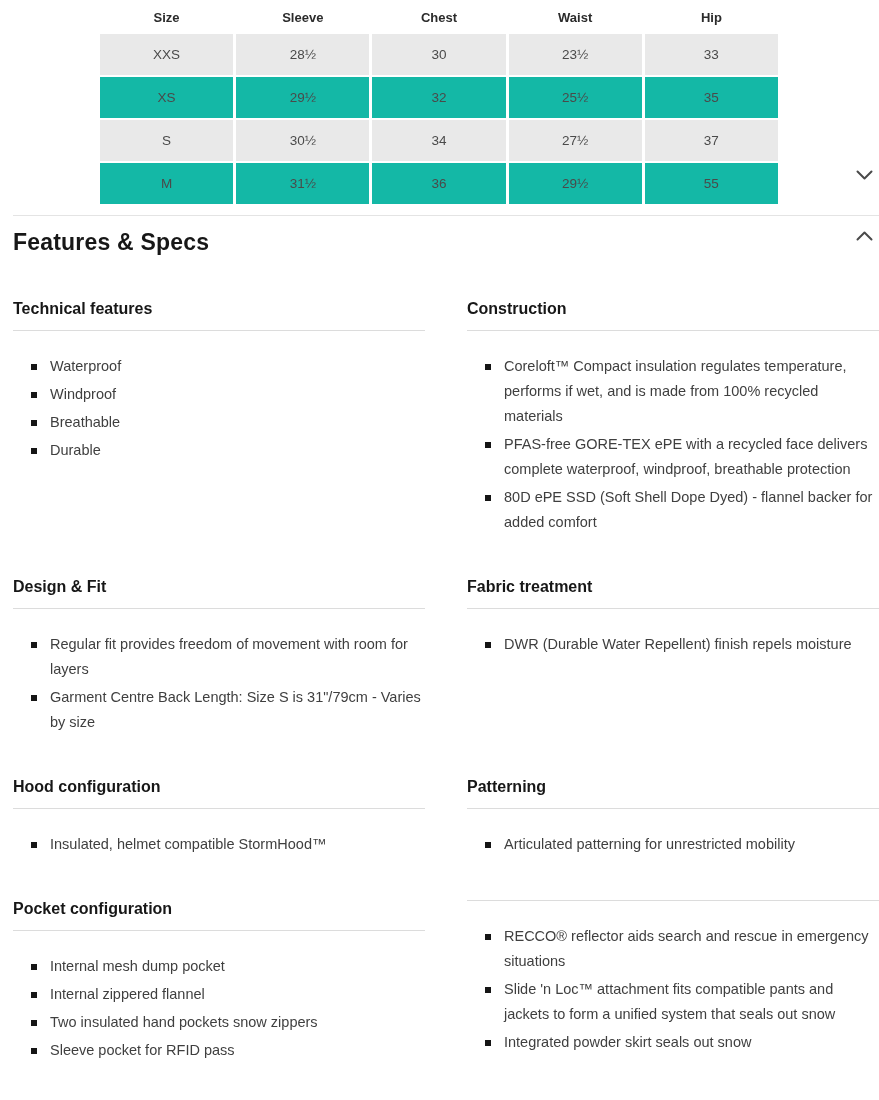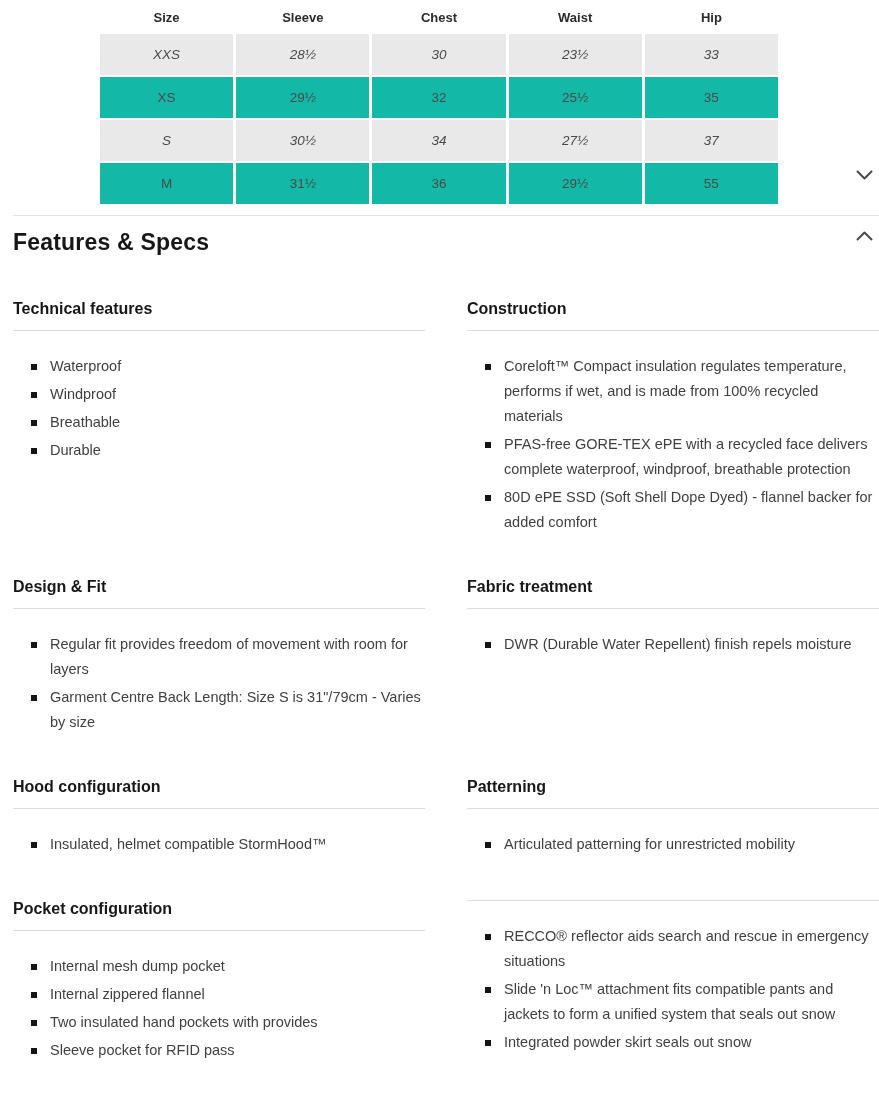--- a/index.html
+++ b/index.html
@@ -39,21 +39,21 @@
   }
   .size-chart td {
     height: 41px;
     font-size: 13.5px;
     color: #4a4a4a;
     text-align: center;
     vertical-align: middle;
     padding: 0;
     background: #14b8a6;
   }
-  .size-chart tr.shaded td { background: #e9e9e9; font-style: italic; }
+  .size-chart tr.shaded td { background: #e9e9e9; }
 
   .chevron-btn {
     position: absolute;
     background: none;
     border: none;
     padding: 2px;
     cursor: pointer;
     line-height: 0;
   }
   .size-chart .chevron-btn { right: 4px; top: 168px; }
@@ -234,21 +234,21 @@
         <ul class="spec-list">
           <li>Articulated patterning for unrestricted mobility</li>
         </ul>
       </section>
       <section class="spec-section">
         <h3>Pocket configuration</h3>
         <hr class="section-rule">
         <ul class="spec-list">
           <li>Internal mesh dump pocket</li>
           <li>Internal zippered flannel</li>
-          <li>Two insulated hand pockets with provides</li>
+          <li>Two insulated hand pockets snow zippers</li>
           <li>Sleeve pocket for RFID pass</li>
         </ul>
       </section>
       <section class="spec-section">
         <hr class="section-rule">
         <ul class="spec-list">
           <li>RECCO® reflector aids search and rescue in emergency situations</li>
           <li>Slide 'n Loc™ attachment fits compatible pants and jackets to form a unified system that seals out snow</li>
           <li>Integrated powder skirt seals out snow</li>
         </ul>

